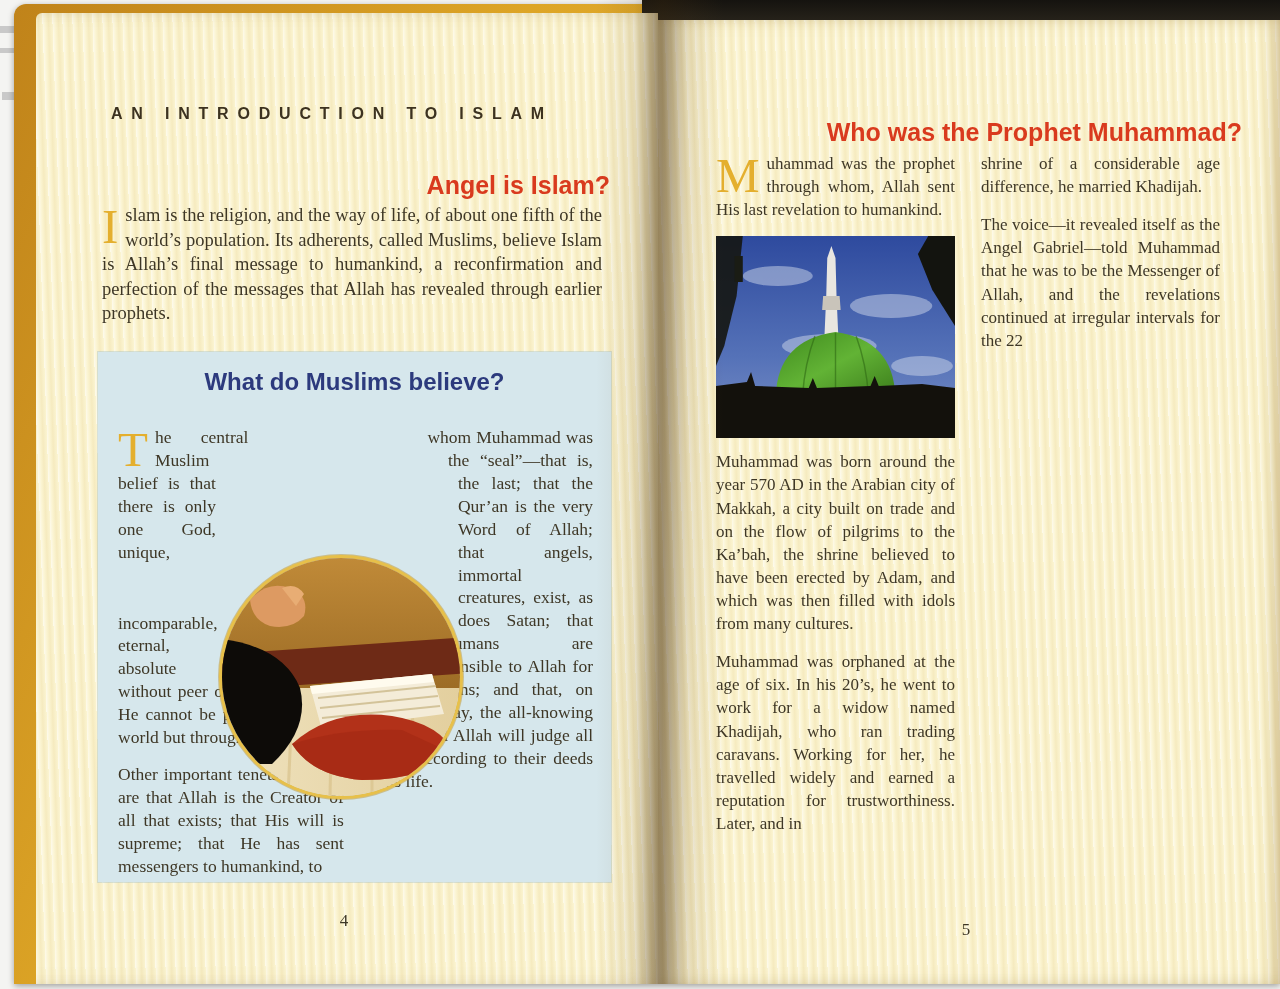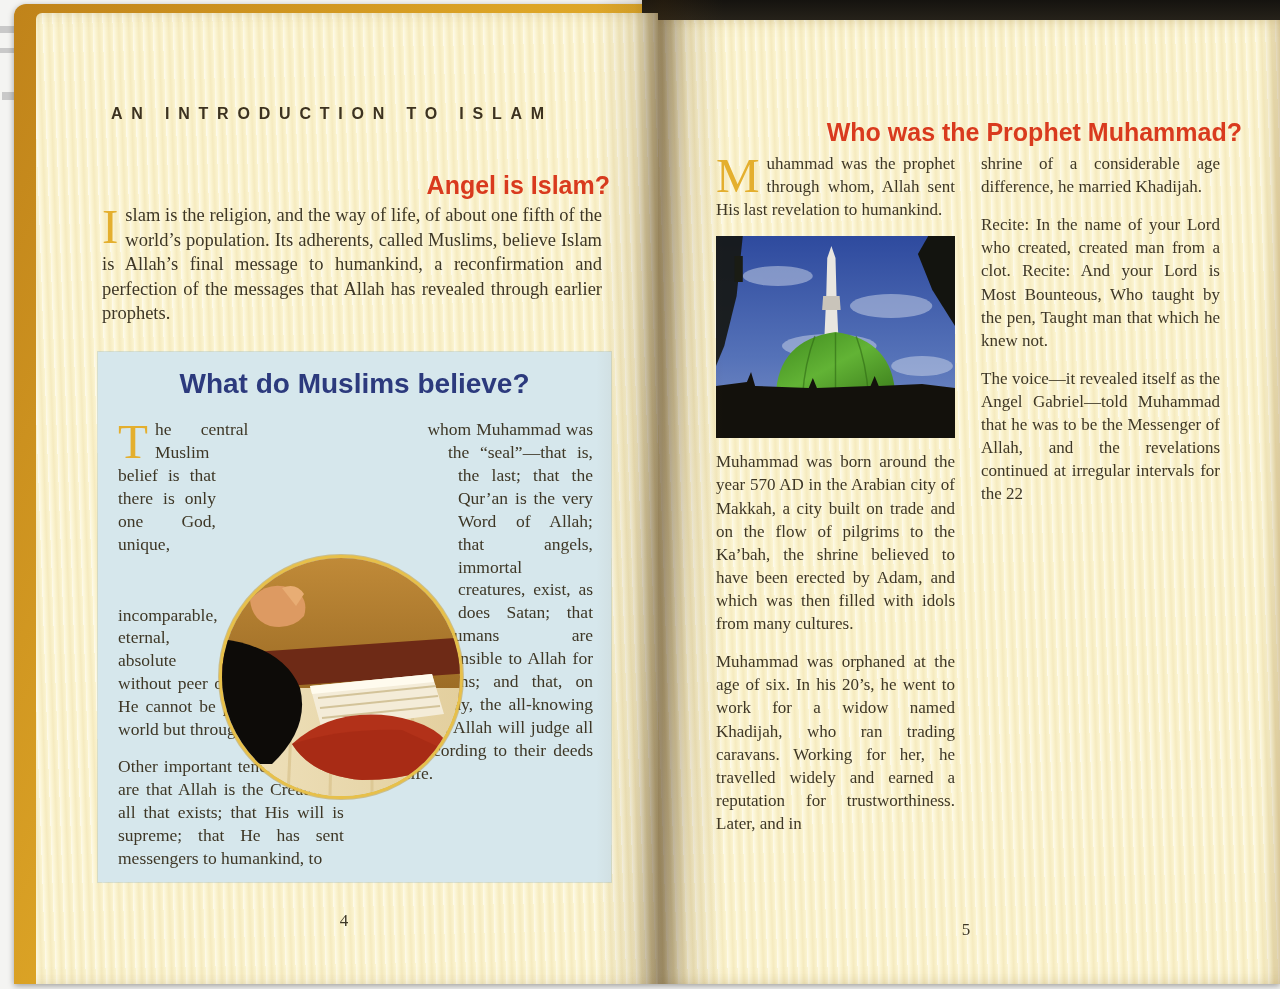--- a/index.html
+++ b/index.html
@@ -62,22 +62,22 @@
     font-weight:bold;font-size:16px;letter-spacing:.55em;
     color:#3c3220;
   }
   .h-red{
     font-family:"Liberation Sans", sans-serif;
     font-weight:bold;font-size:25px;color:#d93a1e;
     text-align:right;margin:8px;
   }
   .h-navy{
     font-family:"Liberation Sans", sans-serif;
-    font-weight:bold;font-size:28px;color:#2c3a7d;
-    text-align:center;margin:4px;
+    font-weight:bold;font-size:24px;color:#2c3a7d;
+    text-align:center;margin:16px;
   }
   .left-h1{position:absolute;left:0;right:40px;top:150px;}
 
   .intro{
     position:absolute;left:66px;top:190px;width:500px;
     font-size:18.5px;line-height:1.33;text-align:justify;
   }
   .dropcap{
     float:left;
     color:#e4af2e;
@@ -260,21 +260,20 @@
           <path d="M232 0 L232 90 L210 54 L196 18 L206 0 Z" fill="#13140f"></path>
           <rect x="18" y="20" width="8" height="26" fill="#1a1c14"></rect>
         </svg>
 
         <p>Muhammad was born around the year 570 AD in the Arabian city of Makkah, a city built on trade and on the flow of pilgrims to the Ka’bah, the shrine believed to have been erected by Adam, and which was then filled with idols from many cultures.</p>
         <p>Muhammad was orphaned at the age of six. In his 20’s, he went to work for a widow named Khadijah, who ran trading caravans. Working for her, he travelled widely and earned a reputation for trustworthiness. Later, and in</p>
       </div>
 
       <div class="col">
         <p>shrine of a considerable age difference, he married Khadijah.</p>
-        <p>Recite: In the name of your Lord who created, created man from a clot. Recite: And your Lord is Most Bounteous, Who taught by the pen, Taught man that which he knew not.</p>
         <p>The voice—it revealed itself as the Angel Gabriel—told Muhammad that he was to be the Messenger of Allah, and the revelations continued at irregular intervals for the 22</p>
       </div>
     </div>
 
     <div class="page-num pn-right">5</div>
   </div>
 
   <div class="gutter"></div>
 </div>
 

